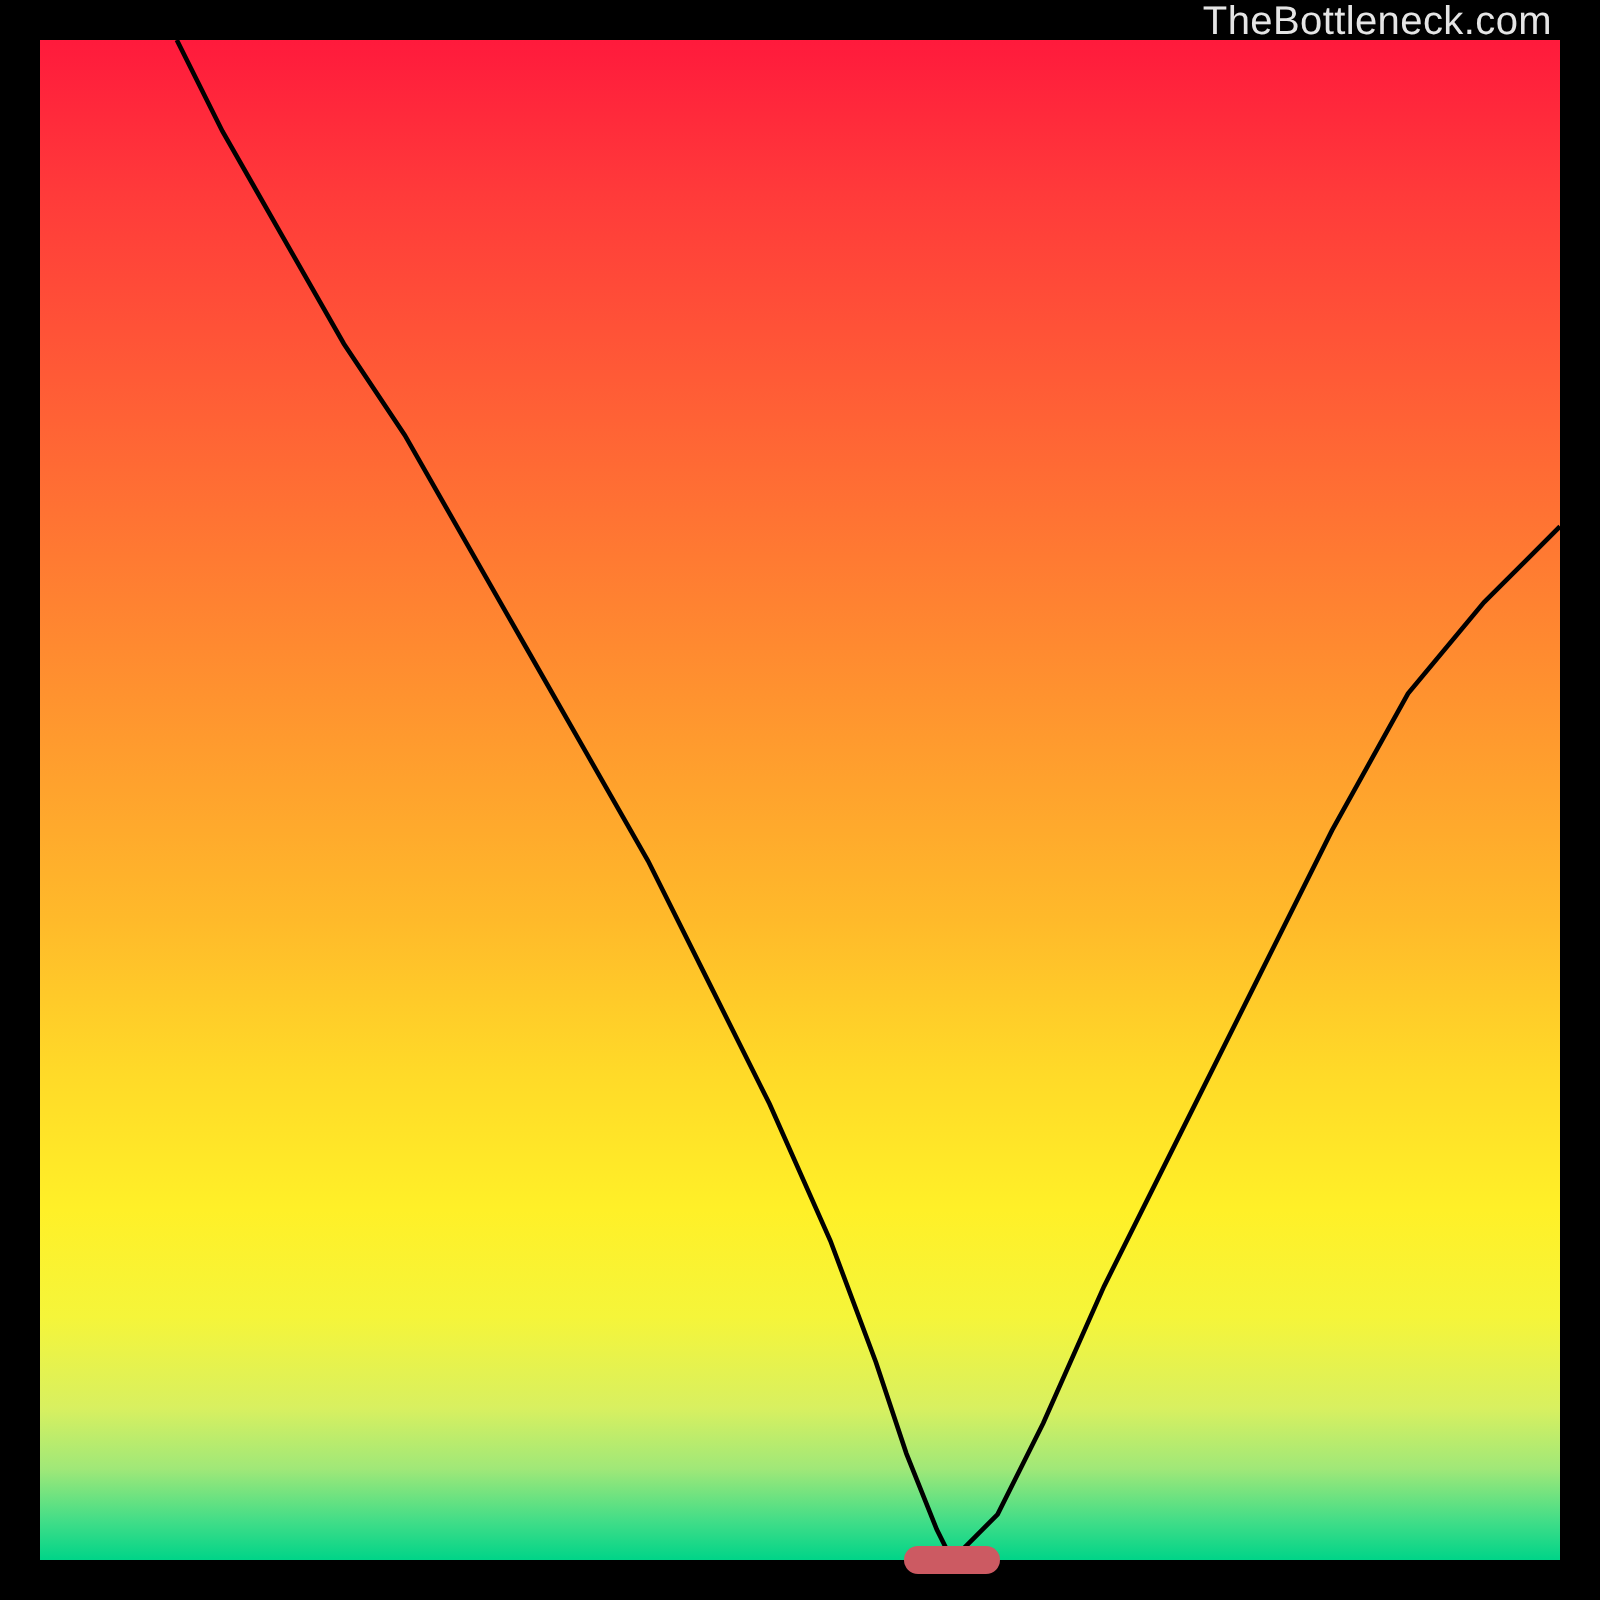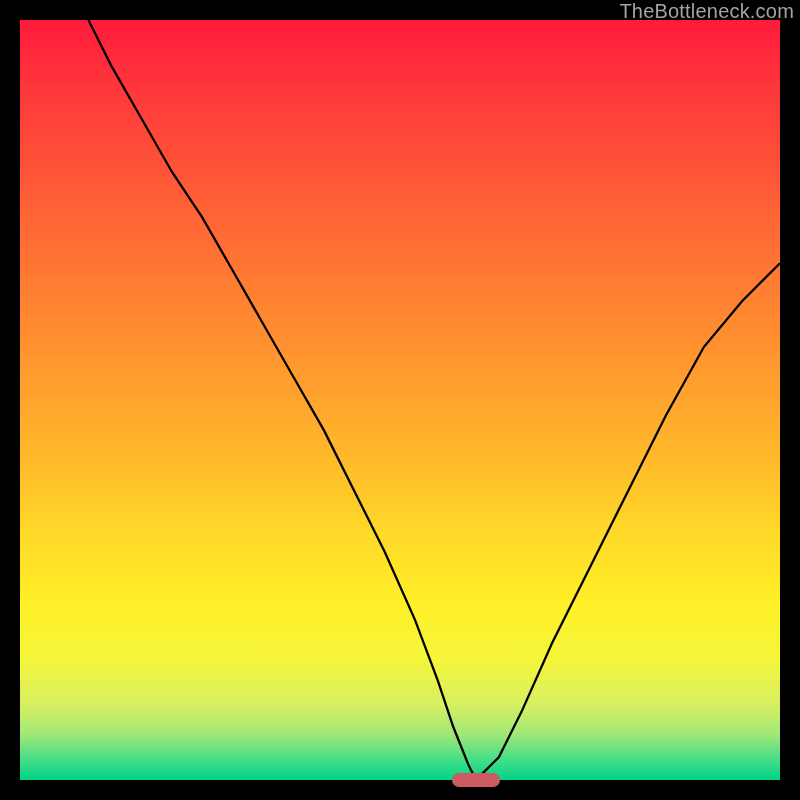--- a/index.html
+++ b/index.html
@@ -50,22 +50,22 @@
   .marker {
     position: absolute;
     width: 48px;
     height: 14px;
     background: #cc5a62;
     border-radius: 7px;
   }
   .watermark {
     position: absolute;
     top: 0px;
-    right: 6px;
-    color: #a3a3a3;
+    right: 24px;
+    color: #e5e5e5;
     font-size: 20px;
     user-select: none;
     letter-spacing: 0.2px;
   }
 </style>
 </head>
 <body>
 
 <div class="frame">
 

